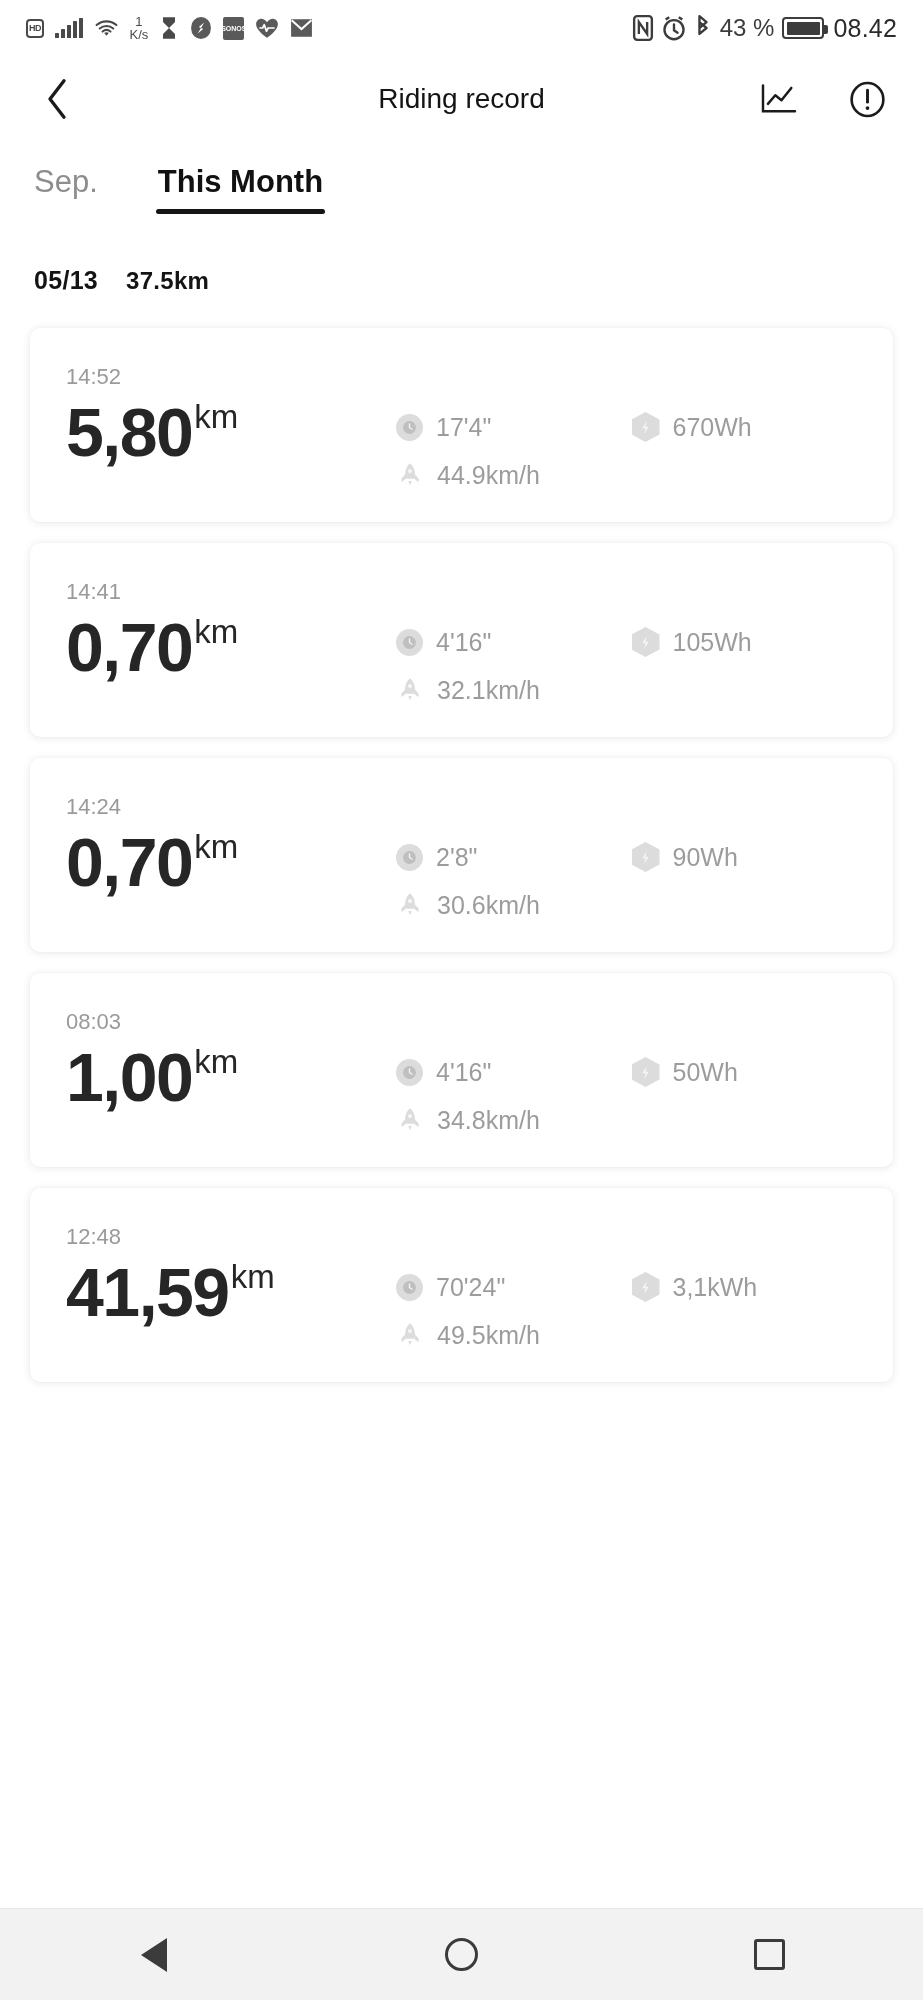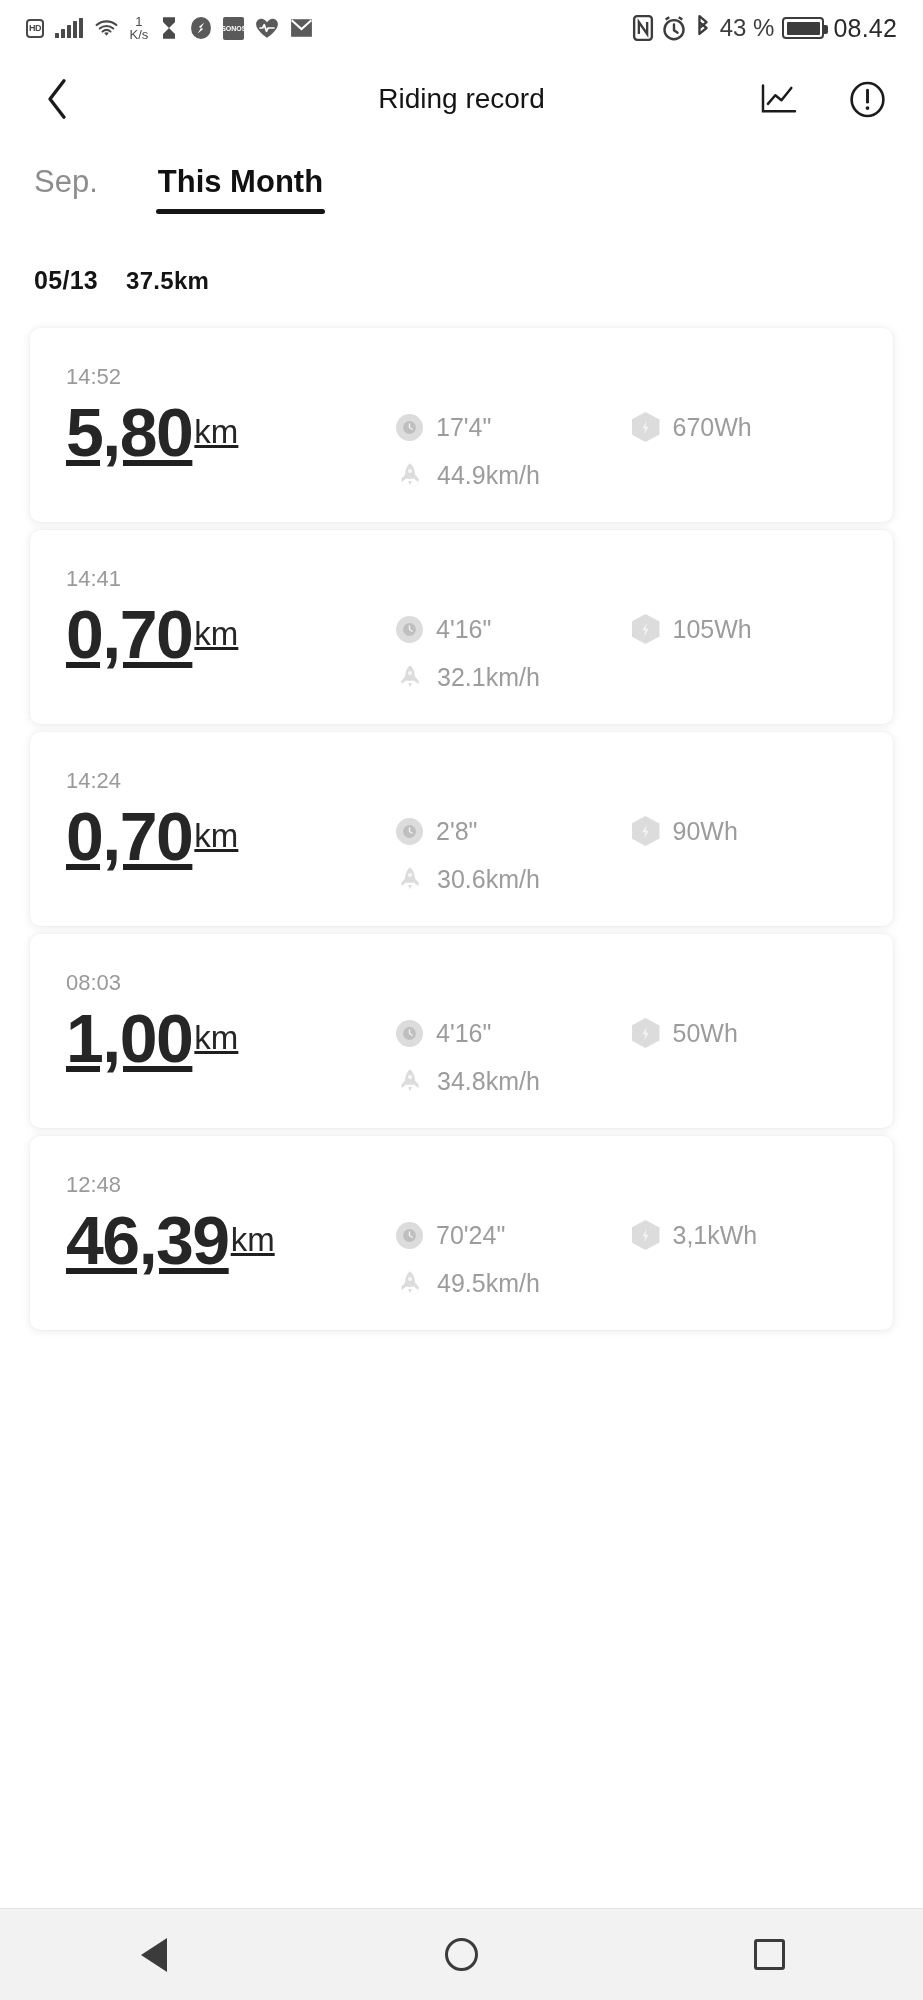--- a/index.html
+++ b/index.html
@@ -95,34 +95,34 @@
     display:flex; align-items:baseline; gap:28px;
     background:#fff;
   }
   .summary .date { font-size:25px; font-weight:bold; color:#141414; letter-spacing:0.3px;}
   .summary .dist { font-size:24px; font-weight:bold; color:#141414; letter-spacing:0.3px;}
 
   
   .list {
     padding:33px 30px 0 30px;
     background:#fff;
-    display:flex; flex-direction:column; gap:8px;
+    display:flex; flex-direction:column; gap:21px;
   }
   .card {
     background:#fff;
     border-radius:10px;
     box-shadow:0 1px 10px rgba(0,0,0,0.09), 0 0 2px rgba(0,0,0,0.05);
     padding:36px 36px 32px 36px;
     min-height:186px;
     position:relative;
   }
   .card-time { font-size:22px; color:#9a9a9a; margin-bottom:6px; }
   .card-body { display:flex; align-items:flex-start; }
 
-  .dist-wrap { display:flex; align-items:center; padding-top:2px; flex:0 0 auto; min-width:330px;text-decoration:underline;}
+  .dist-wrap { display:flex; align-items:flex-start; padding-top:2px; flex:0 0 auto; min-width:330px;}
   .dist-val {
     font-size:68px; font-weight:bold; color:#262626;
     letter-spacing:-1.5px; line-height:1;
   }
   .dist-unit { font-size:33px; color:#262626; font-weight:400; margin-left:2px; }
 
   .stats {
     flex:1;
     display:grid;
     grid-template-columns: 1fr 1fr;
@@ -437,21 +437,21 @@
           <span class="stat-txt">34.8km/h</span>
         </div>
       </div>
     </div>
   </div>
 
   <div class="card">
     <div class="card-time">12:48</div>
     <div class="card-body">
       <div class="dist-wrap">
-        <span class="dist-val">46,39</span>
+        <span class="dist-val">41,59</span>
         <span class="dist-unit">km</span>
       </div>
       <div class="stats">
         <div class="stat">
           <span class="ico-circle">
             <svg width="15" height="15" viewBox="0 0 14 14">
                 <circle cx="7" cy="7" r="6" fill="#bfbfbf"></circle>
                 <path d="M7 3.6V7l2.4 1.6" stroke="#f4f4f4" stroke-width="1.3" fill="none" stroke-linecap="round"></path>
               </svg>
           </span>

